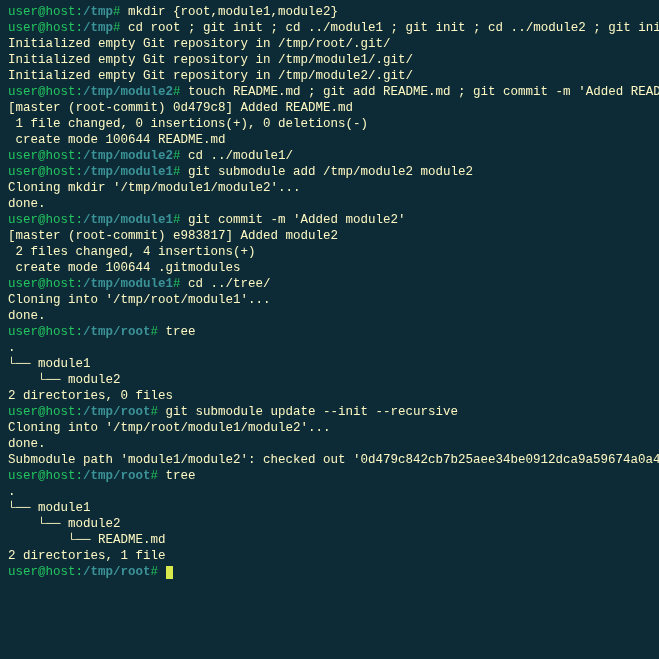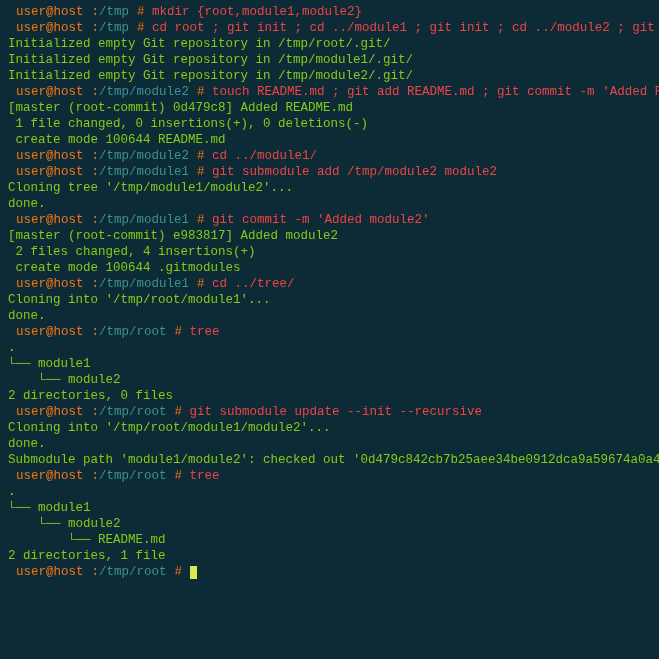--- a/index.html
+++ b/index.html
@@ -15,31 +15,31 @@
       color: #c5d9db;
       padding: 4px 8px;
       width: 659px;
       height: 659px;
       overflow: hidden;
     }
     .line {
       white-space: pre;
     }
     .prompt-user {
-      color: #f97316;
-      margin-left: 8px;
+      color: #22c55e;
     }
     .prompt-path {
       color: #3b9297;
+      font-weight: bold;
     }
     .cmd {
-      color: #ef4444;
+      color: #fef9c3;
     }
     .output {
-      color: #84cc16;
+      color: #fef9c3;
     }
     .cursor {
       display: inline-block;
       width: 7px;
       height: 13px;
       background-color: #d9e84a;
       vertical-align: text-bottom;
     }
   </style>
 </head>
@@ -50,21 +50,21 @@
     <div class="line"><span class="prompt-user">user@host</span><span class="prompt-user">:</span><span class="prompt-path">/tmp</span><span class="prompt-user"># </span><span class="cmd">cd root ; git init ; cd ../module1 ; git init ; cd ../module2 ; git init</span></div>
     <div class="line"><span class="output">Initialized empty Git repository in /tmp/root/.git/</span></div>
     <div class="line"><span class="output">Initialized empty Git repository in /tmp/module1/.git/</span></div>
     <div class="line"><span class="output">Initialized empty Git repository in /tmp/module2/.git/</span></div>
     <div class="line"><span class="prompt-user">user@host</span><span class="prompt-user">:</span><span class="prompt-path">/tmp/module2</span><span class="prompt-user"># </span><span class="cmd">touch README.md ; git add README.md ; git commit -m 'Added README.md'</span></div>
     <div class="line"><span class="output">[master (root-commit) 0d479c8] Added README.md</span></div>
     <div class="line"><span class="output"> 1 file changed, 0 insertions(+), 0 deletions(-)</span></div>
     <div class="line"><span class="output"> create mode 100644 README.md</span></div>
     <div class="line"><span class="prompt-user">user@host</span><span class="prompt-user">:</span><span class="prompt-path">/tmp/module2</span><span class="prompt-user"># </span><span class="cmd">cd ../module1/</span></div>
     <div class="line"><span class="prompt-user">user@host</span><span class="prompt-user">:</span><span class="prompt-path">/tmp/module1</span><span class="prompt-user"># </span><span class="cmd">git submodule add /tmp/module2 module2</span></div>
-    <div class="line"><span class="output">Cloning tree '/tmp/module1/module2'...</span></div>
+    <div class="line"><span class="output">Cloning mkdir '/tmp/module1/module2'...</span></div>
     <div class="line"><span class="output">done.</span></div>
     <div class="line"><span class="prompt-user">user@host</span><span class="prompt-user">:</span><span class="prompt-path">/tmp/module1</span><span class="prompt-user"># </span><span class="cmd">git commit -m 'Added module2'</span></div>
     <div class="line"><span class="output">[master (root-commit) e983817] Added module2</span></div>
     <div class="line"><span class="output"> 2 files changed, 4 insertions(+)</span></div>
     <div class="line"><span class="output"> create mode 100644 .gitmodules</span></div>
     <div class="line"><span class="prompt-user">user@host</span><span class="prompt-user">:</span><span class="prompt-path">/tmp/module1</span><span class="prompt-user"># </span><span class="cmd">cd ../tree/</span></div>
     <div class="line"><span class="output">Cloning into '/tmp/root/module1'...</span></div>
     <div class="line"><span class="output">done.</span></div>
     <div class="line"><span class="prompt-user">user@host</span><span class="prompt-user">:</span><span class="prompt-path">/tmp/root</span><span class="prompt-user"># </span><span class="cmd">tree</span></div>
     <div class="line"><span class="output">.</span></div>

